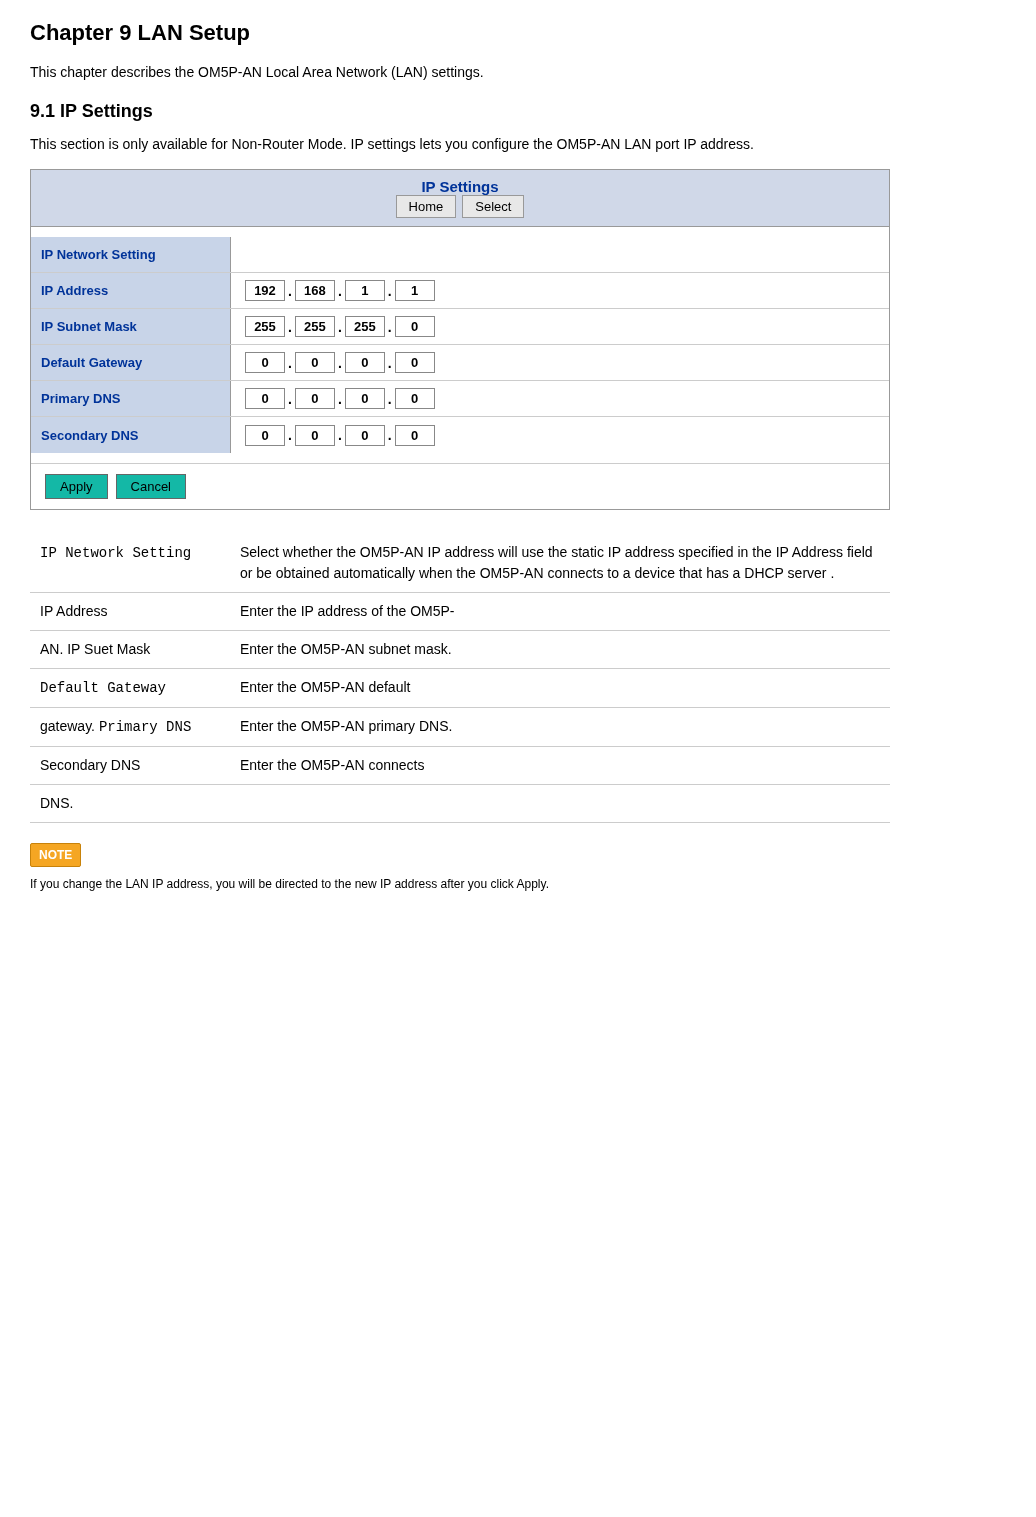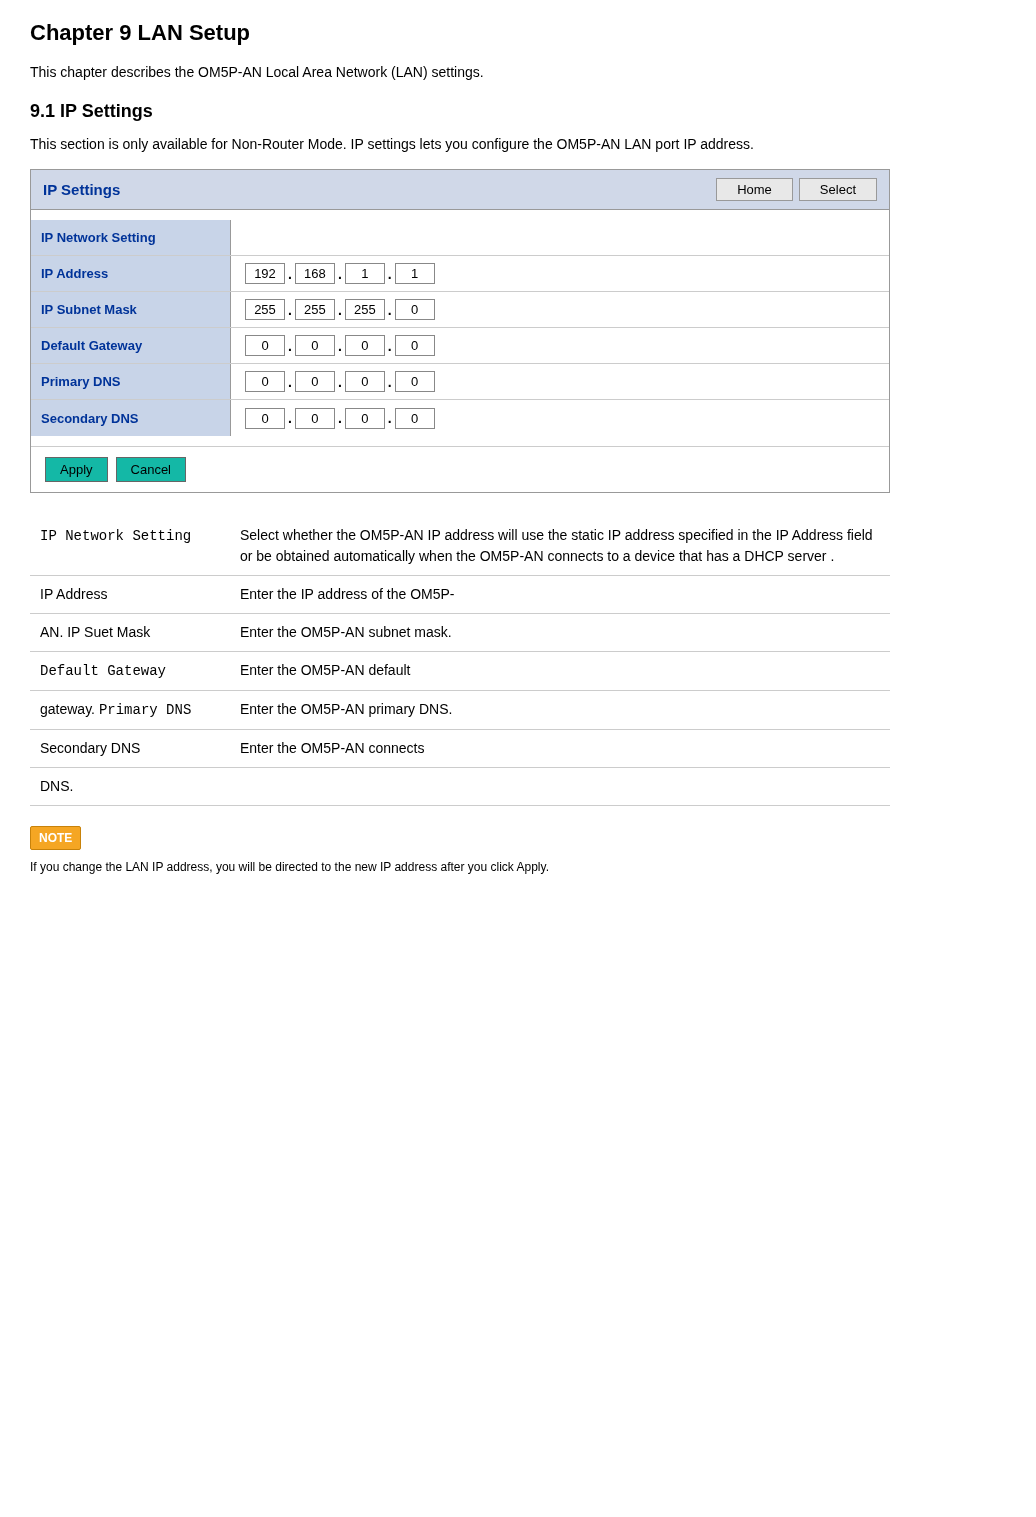--- a/index.html
+++ b/index.html
@@ -39,32 +39,33 @@
       width: 860px;
       margin-bottom: 24px;
     }
     .panel-header {
       background: #d0d8e8;
       padding: 8px 12px;
       display: flex;
       justify-content: space-between;
       align-items: center;
       border-bottom: 1px solid #999;
+      flex-direction: column;
     }
     .panel-title {
       font-weight: bold;
       font-size: 15px;
       color: #003399;
     }
     .panel-buttons {
       display: flex;
       gap: 6px;
     }
     .panel-btn {
-      padding: 3px 20px;
+      padding: 3px 12px;
       border: 1px solid #999;
       background: #e8e8e8;
       cursor: pointer;
       font-size: 13px;
     }
     .panel-body {
       padding: 10px 0;
     }
     .settings-row {
       display: flex;
@@ -99,20 +100,21 @@
       display: flex;
       align-items: center;
       gap: 2px;
     }
     .ip-octet {
       width: 40px;
       border: 1px solid #888;
       padding: 2px 4px;
       font-size: 13px;
       text-align: center;
+      font-weight: bold;
     }
     .ip-dot {
       font-size: 14px;
       font-weight: bold;
       margin: 0 1px;
     }
     .bold-option {
       font-weight: bold;
       color: #003399;
     }

